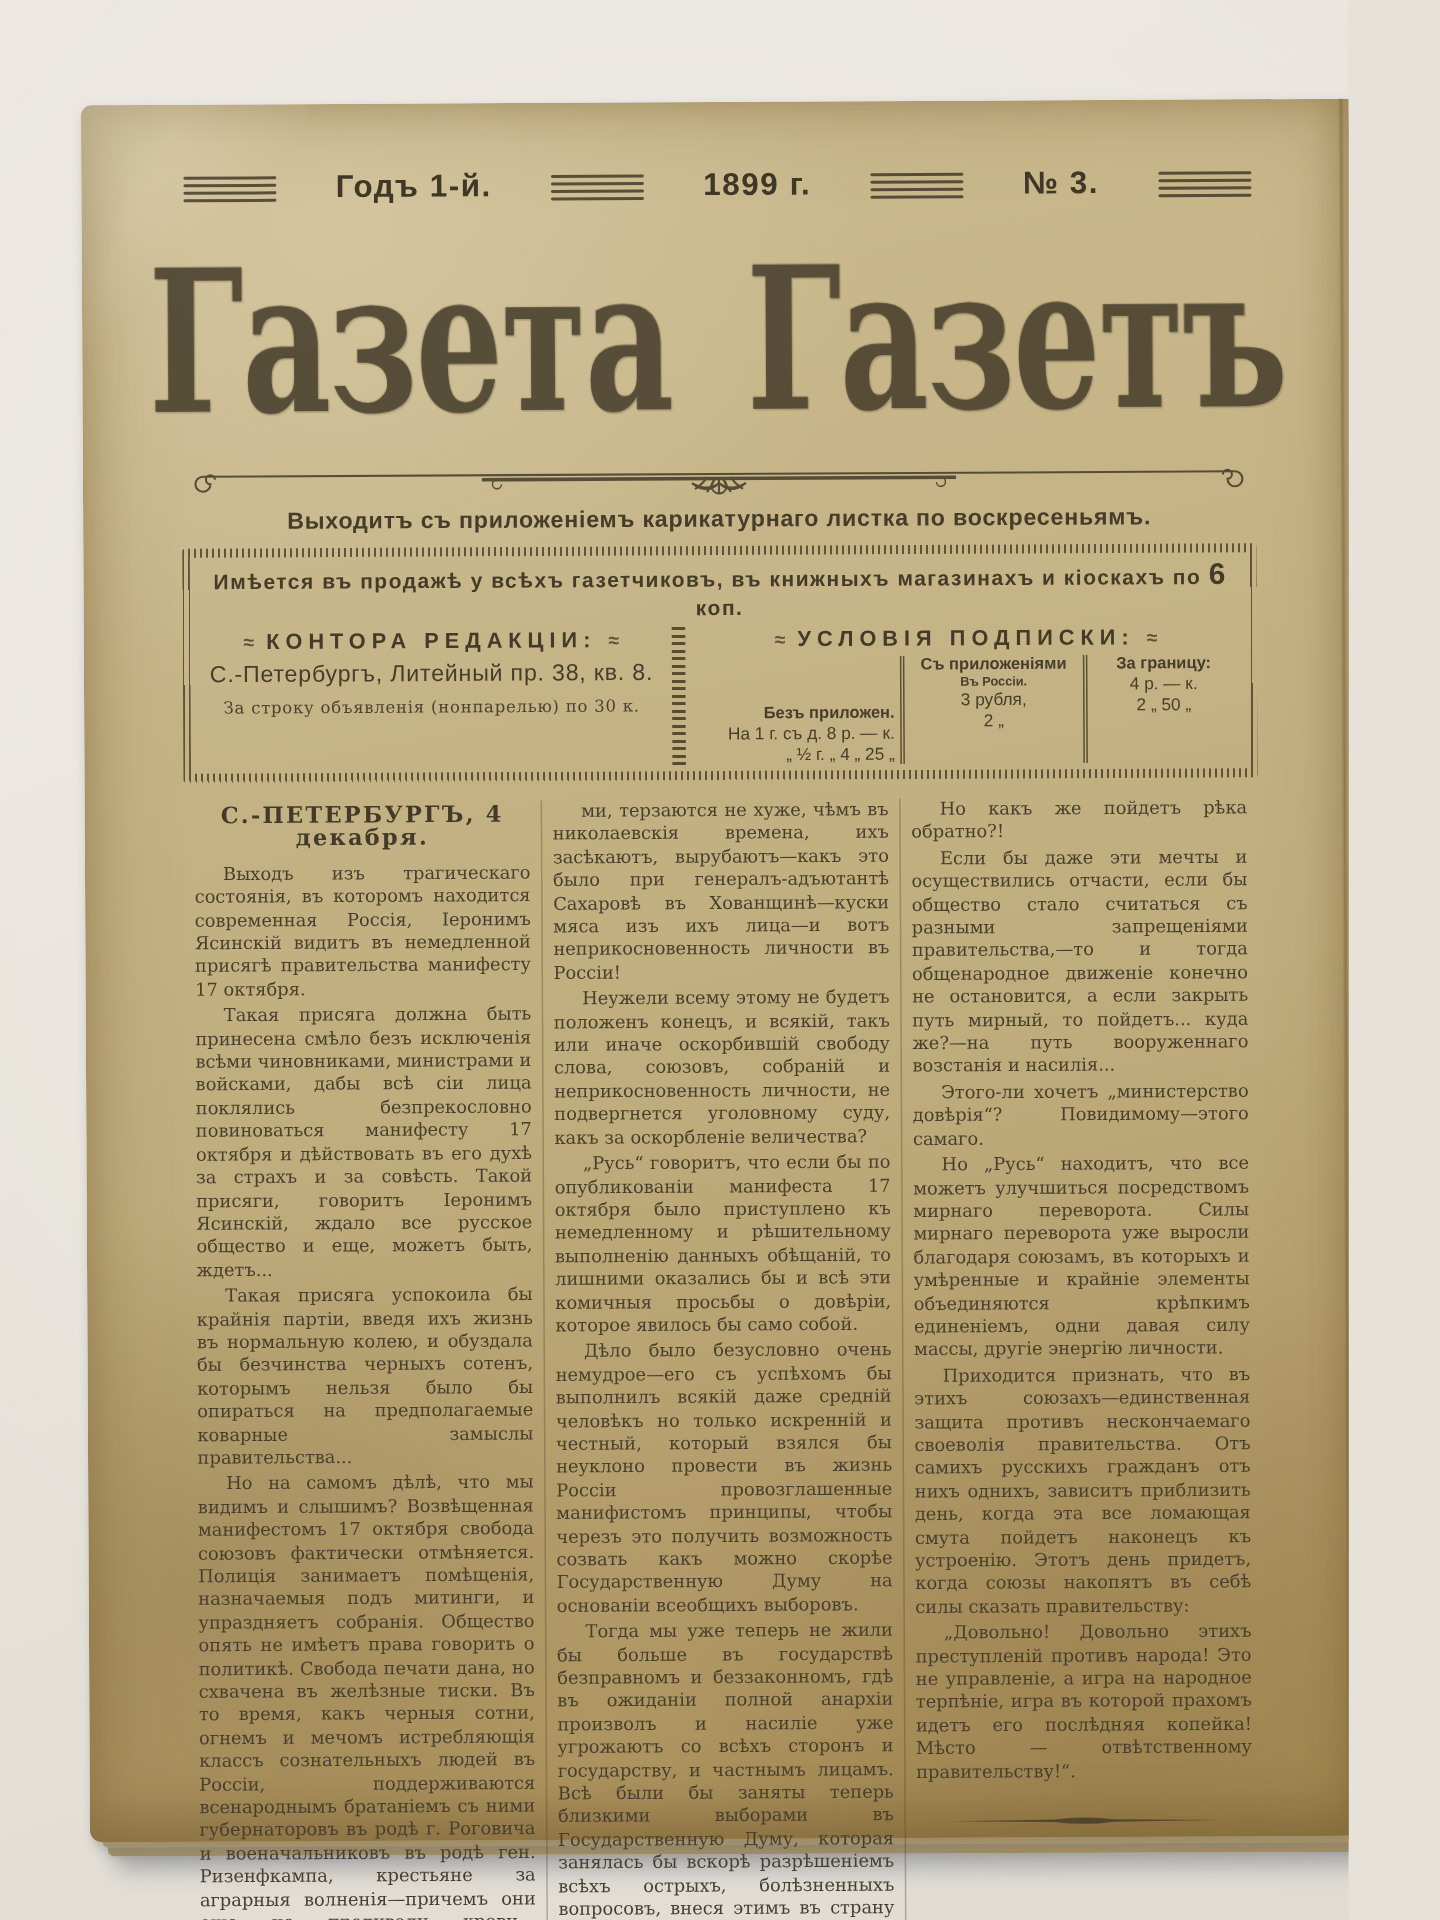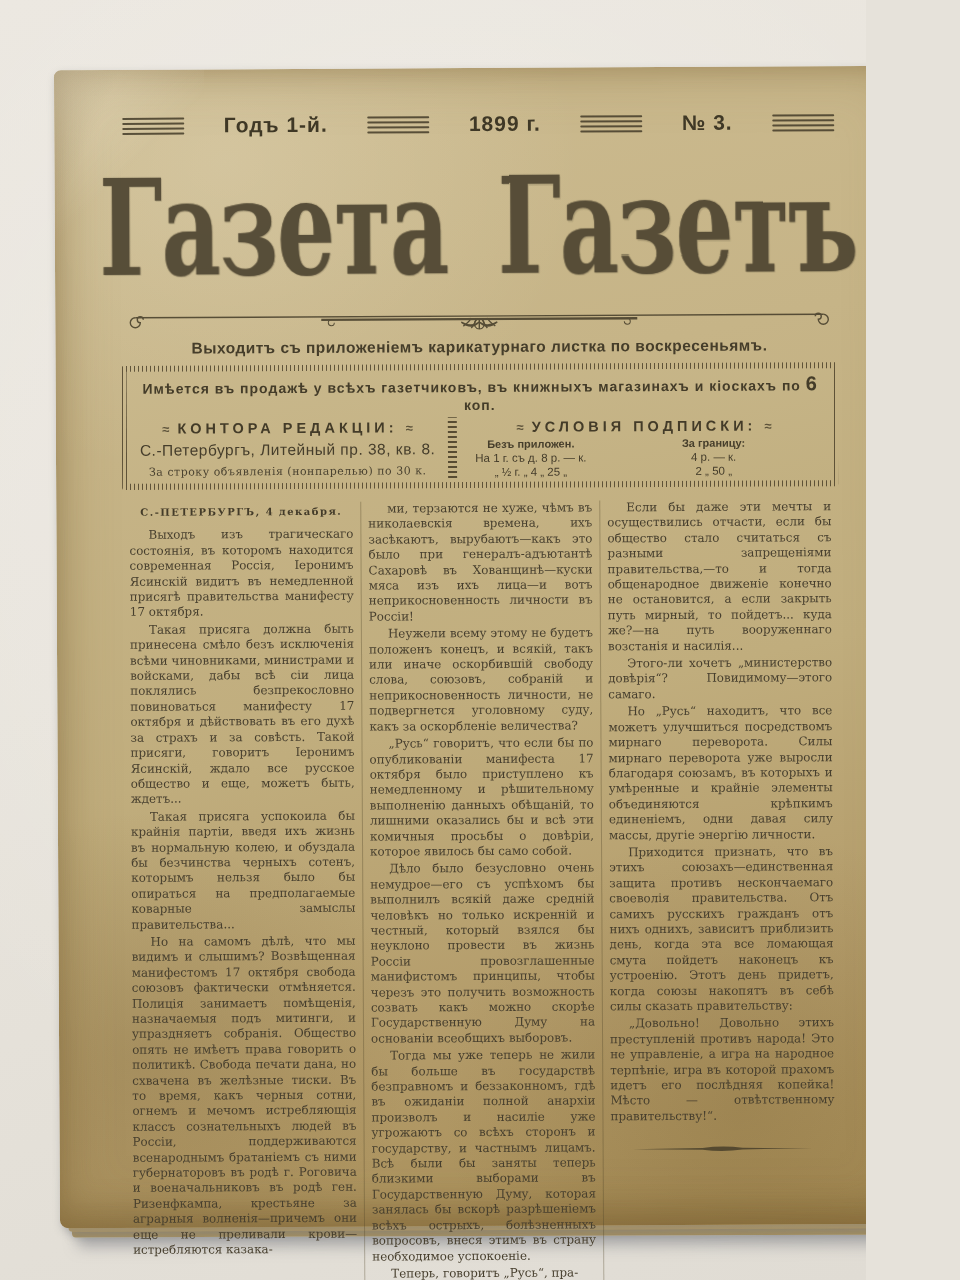--- a/index.html
+++ b/index.html
@@ -8,20 +8,21 @@
     font-family:"DejaVu Serif", serif;
     background:#e6e2da;
     overflow:hidden;
   }
   .photo{
     position:relative;width:866px;height:1280px;
     background:
       radial-gradient(120% 90% at 50% 40%, rgba(255,255,255,.25) 0%, rgba(0,0,0,0) 60%),
       linear-gradient(160deg,#ece8e1 0%, #e8e4dc 45%, #e0dcd4 100%);
     overflow:hidden;
+    padding-left:33px;
   }
   
   .sheet-under{
     position:absolute;border-radius:4px;
   }
   .sheet-u1{
     left:70px;top:86px;width:850px;height:1150px;
     background:linear-gradient(170deg,#bda careful 0%,#b39a63 100%);
     background:linear-gradient(170deg,#bca46f 0%,#ab9159 100%);
     transform:rotate(-0.2deg);
@@ -124,38 +125,38 @@
   .office-rate{
     font-size:11px;margin-top:6px;color:#4a4230;letter-spacing:.5px;
   }
   .hatch-divider{
     flex:0 0 9px;margin:0 4px;
     background:repeating-linear-gradient(0deg, rgba(60,50,30,.8) 0 2px, rgba(60,50,30,0) 2px 5px);
   }
   .subscription{flex:1;padding:2px 0 0 0;text-align:center;}
   .sub-table{display:flex;margin-top:3px;}
   .sub-col{padding:0 4px;box-sizing:border-box;}
-  .sub-col.c1{flex:0 0 38%;text-align:center;}
+  .sub-col.c1{flex:0 0 38%;text-align:right;margin-top:32px;}
   .sub-col.c2{flex:0 0 34%;border-left:3px double rgba(65,55,32,.8);border-right:3px double rgba(65,55,32,.8);}
   .sub-col.c3{flex:1;}
   .sub-title{font-family:"Liberation Sans", sans-serif;font-size:11px;font-weight:bold;color:#463e2b;}
   .sub-title2{font-family:"Liberation Sans", sans-serif;font-size:8.5px;font-weight:bold;color:#4a4230;}
   .sub-row{font-family:"Liberation Sans", sans-serif;font-size:11.5px;color:#453d2b;margin-top:2px;}
   
   .body-cols{
     display:flex;margin-top:13px;
   }
   .bcol{
     flex:1;padding:0 7px;box-sizing:border-box;
     font-size:11.9px;line-height:15.4px;text-align:justify;
     color:#473f2e;
   }
   .bcol + .bcol{border-left:1px solid rgba(80,68,40,.35);}
   .dateline{
-    text-align:center;font-size:10px;letter-spacing:1.5px;
+    text-align:center;font-size:15px;letter-spacing:1.5px;
     margin:2px 0 8px 0;color:#433b29;font-weight:bold;
   }
   .para{margin:0 0 2px 0;text-indent:1.6em;}
   .end-divider{display:block;margin:20px auto 0 auto;opacity:.8;}
 </style>
 </head>
 <body>
 
 <div class="photo">
 
@@ -241,20 +242,26 @@
                 <span class="orn">≈</span>
                 <span>УСЛОВІЯ ПОДПИСКИ:</span>
                 <span class="orn">≈</span>
               </div>
               <div class="sub-table">
                 <div class="sub-col c1">
                   <div class="sub-title">Безъ приложен.</div>
                   <div class="sub-row">На 1 г. съ д. 8 р. — к.</div>
                   <div class="sub-row">„ ½ г. „ 4 „ 25 „</div>
                 </div>
+                <div class="sub-col c2">
+                  <div class="sub-title">Съ приложеніями</div>
+                  <div class="sub-title2">Въ Россіи.</div>
+                  <div class="sub-row">3 рубля,</div>
+                  <div class="sub-row">2 „</div>
+                </div>
                 <div class="sub-col c3">
                   <div class="sub-title">За границу:</div>
                   <div class="sub-row">4 р. — к.</div>
                   <div class="sub-row">2 „ 50 „</div>
                 </div>
               </div>
             </div>
           </div>
         </div>
       </div>
@@ -274,20 +281,21 @@
               <p class="para">ми, терзаются не хуже, чѣмъ въ николаевскія времена, ихъ засѣкаютъ, вырубаютъ—какъ это было при генералъ-адъютантѣ Сахаровѣ въ Хованщинѣ—куски мяса изъ ихъ лица—и вотъ неприкосновенность личности въ Россіи!</p>
               <p class="para">Неужели всему этому не будетъ положенъ конецъ, и всякій, такъ или иначе оскорбившій свободу слова, союзовъ, собраній и неприкосновенность личности, не подвергнется уголовному суду, какъ за оскорбленіе величества?</p>
               <p class="para">„Русь“ говоритъ, что если бы по опубликованіи манифеста 17 октября было приступлено къ немедленному и рѣшительному выполненію данныхъ обѣщаній, то лишними оказались бы и всѣ эти комичныя просьбы о довѣріи, которое явилось бы само собой.</p>
               <p class="para">Дѣло было безусловно очень немудрое—его съ успѣхомъ бы выполнилъ всякій даже средній человѣкъ но только искренній и честный, который взялся бы неуклоно провести въ жизнь Россіи провозглашенные манифистомъ принципы, чтобы черезъ это получить возможность созвать какъ можно скорѣе Государственную Думу на основаніи всеобщихъ выборовъ.</p>
               <p class="para">Тогда мы уже теперь не жили бы больше въ государствѣ безправномъ и беззаконномъ, гдѣ въ ожиданіи полной анархіи произволъ и насиліе уже угрожаютъ со всѣхъ сторонъ и государству, и частнымъ лицамъ. Всѣ были бы заняты теперь близкими выборами въ Государственную Думу, которая занялась бы вскорѣ разрѣшеніемъ всѣхъ острыхъ, болѣзненныхъ вопросовъ, внеся этимъ въ страну необходимое успокоеніе.</p>
               <p class="para">Теперь, говоритъ „Русь“, пра-</p>
             </div>
         </div>
         <div class="bcol">
           <div>
+              <p class="para">Но какъ же пойдетъ рѣка обратно?!</p>
               <p class="para">Если бы даже эти мечты и осуществились отчасти, если бы общество стало считаться съ разными запрещеніями правительства,—то и тогда общенародное движеніе конечно не остановится, а если закрыть путь мирный, то пойдетъ... куда же?—на путь вооруженнаго возстанія и насилія...</p>
               <p class="para">Этого-ли хочетъ „министерство довѣрія“? Повидимому—этого самаго.</p>
               <p class="para">Но „Русь“ находитъ, что все можетъ улучшиться посредствомъ мирнаго переворота. Силы мирнаго переворота уже выросли благодаря союзамъ, въ которыхъ и умѣренные и крайніе элементы объединяются крѣпкимъ единеніемъ, одни давая силу массы, другіе энергію личности.</p>
               <p class="para">Приходится признать, что въ этихъ союзахъ—единственная защита противъ нескончаемаго своеволія правительства. Отъ самихъ русскихъ гражданъ отъ нихъ однихъ, зависитъ приблизить день, когда эта все ломающая смута пойдетъ наконецъ къ устроенію. Этотъ день придетъ, когда союзы накопятъ въ себѣ силы сказать правительству:</p>
               <p class="para">„Довольно! Довольно этихъ преступленій противъ народа! Это не управленіе, а игра на народное терпѣніе, игра въ которой прахомъ идетъ его послѣдняя копейка! Мѣсто — отвѣтственному правительству!“.</p>
             </div>
           <svg class="end-divider" width="180" height="10" viewBox="0 0 180 10">
             <path d="M0 5 L70 4.2 Q90 1.5 110 4.2 L180 5 L110 5.8 Q90 8.5 70 5.8 Z" fill="#433b28"></path>
           </svg>
         </div>

